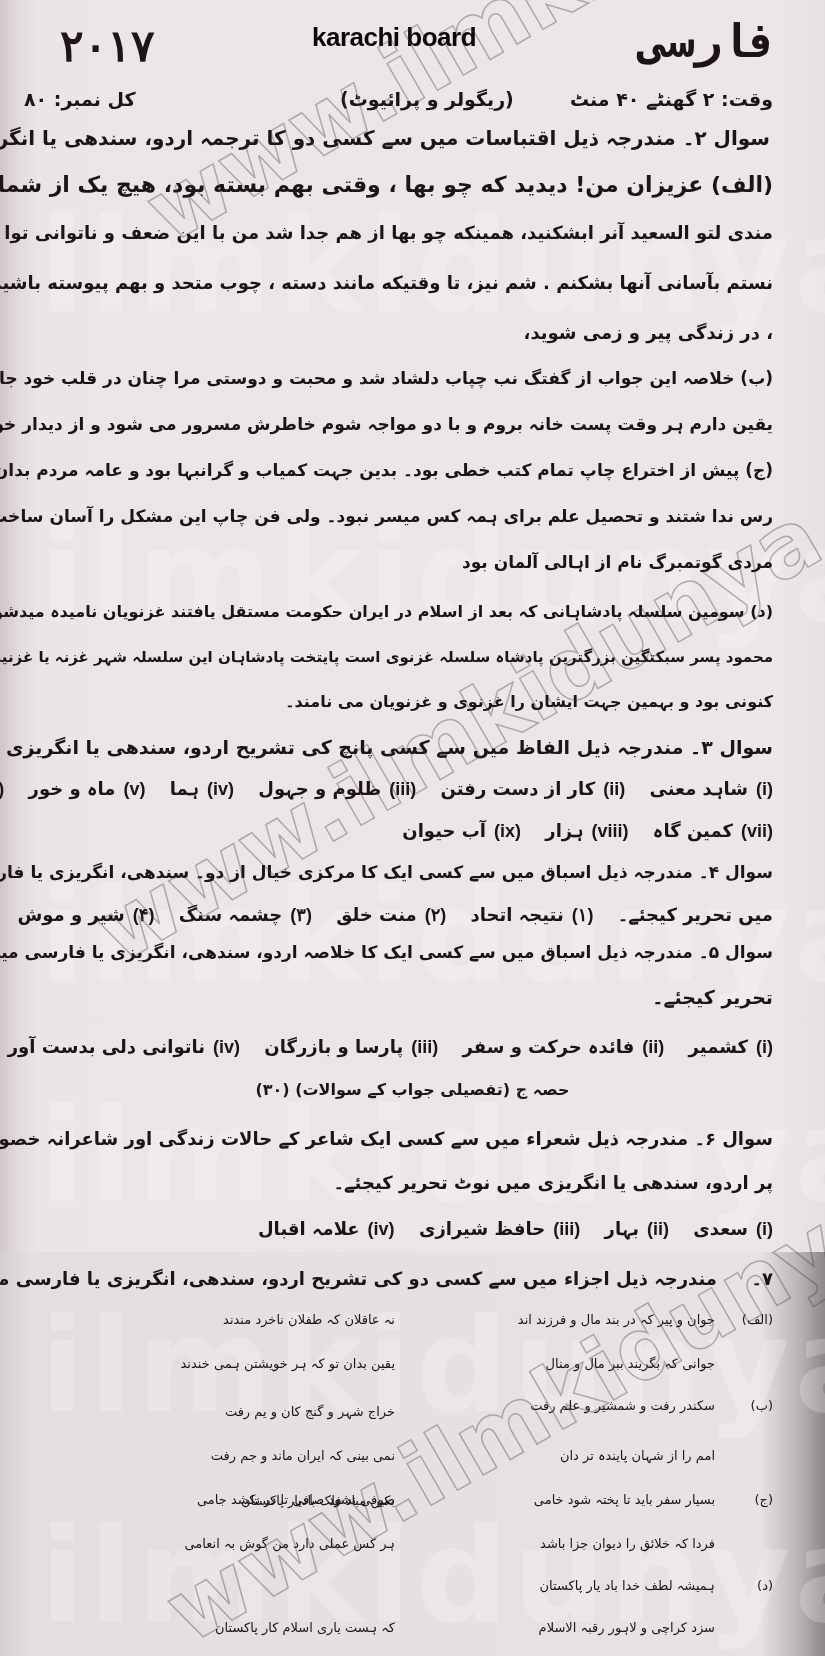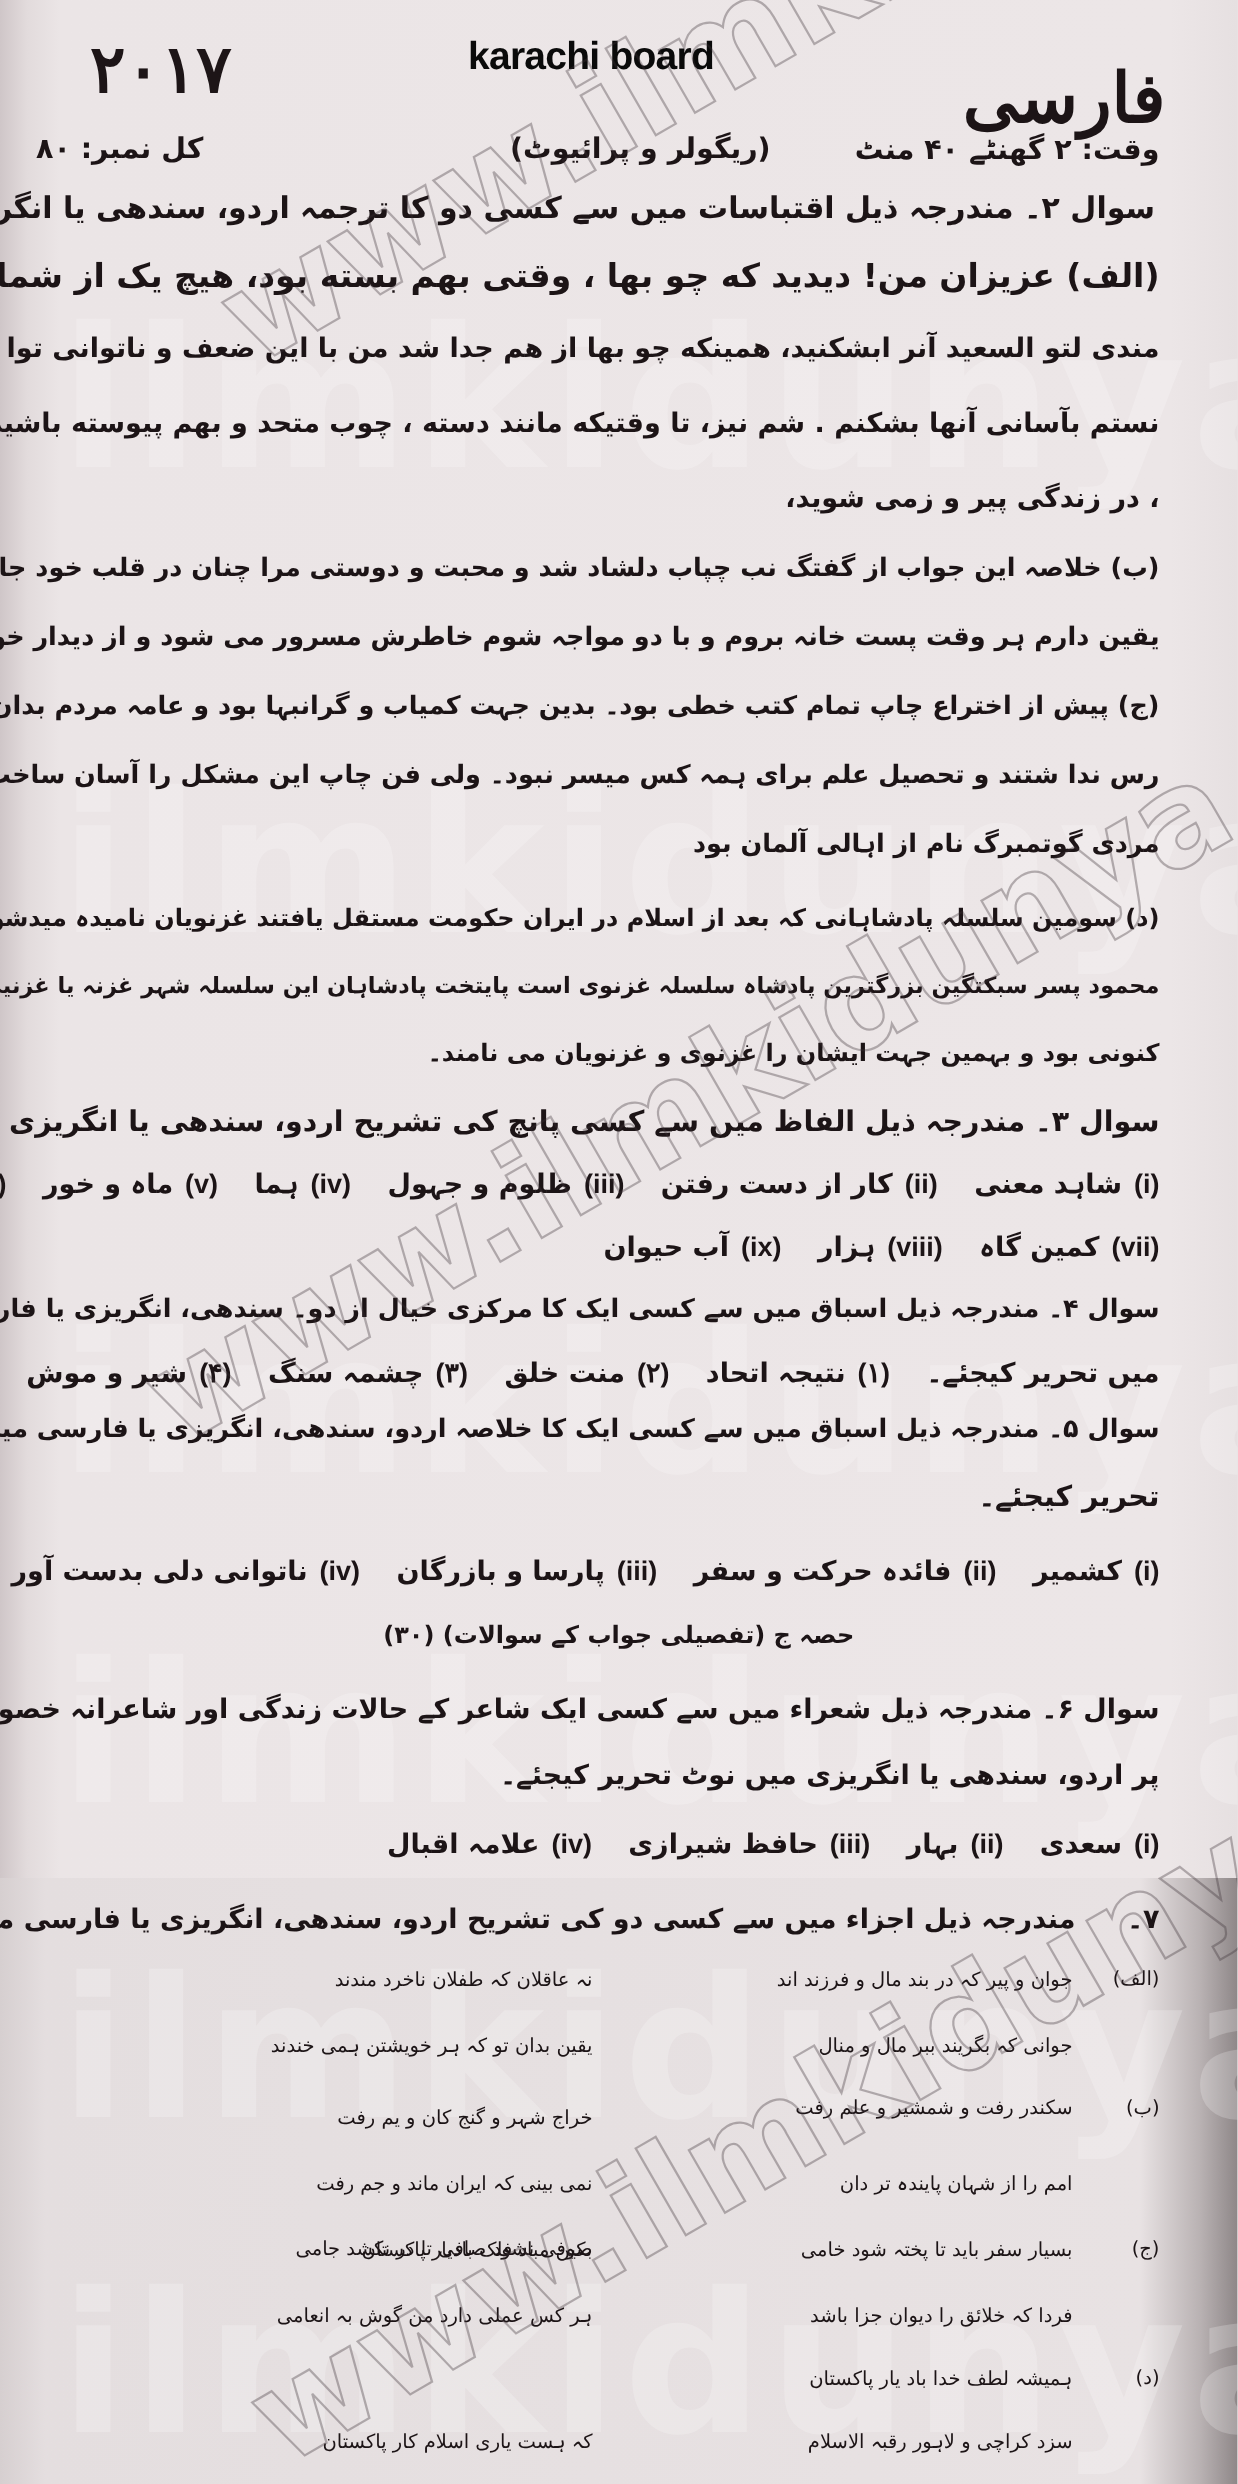--- a/index.html
+++ b/index.html
@@ -24,21 +24,21 @@
     pointer-events: none; white-space: nowrap;
   }
   .wm-diag { font-size: 88px; transform: rotate(-30deg); transform-origin: left bottom; }
   .wm-flat { font-size: 130px; color: rgba(255,255,255,0.22); -webkit-text-stroke: 0; letter-spacing: 4px; }
   .line {
     position: absolute; font-family: "DejaVu Sans", sans-serif; font-weight: bold;
     font-size: 19px; white-space: nowrap; direction: rtl; text-align: right;
   }
   .year { position: absolute; left: 60px; top: 20px; font-size: 44px; font-weight: bold; font-family: "DejaVu Serif", serif; color: #1d1517; }
   .board { position: absolute; left: 312px; top: 22px; font-size: 26px; font-weight: bold; font-family: "Liberation Sans", sans-serif; color: #0a0a0a; letter-spacing: -0.5px; }
-  .subject { position: absolute; right: 48px; top: 14px; font-size: 46px; font-weight: bold; font-family: Liberation Serif, serif; direction: rtl; margin-top: 24px; }
+  .subject { position: absolute; right: 48px; top: 14px; font-size: 46px; font-weight: bold; font-family: Liberation Mono, monospace; direction: rtl; }
   .meta { position: absolute; top: 88px; font-size: 19px; font-weight: bold; direction: rtl; }
   .list-row { position: absolute; font-size: 18px; font-weight: bold; direction: rtl; white-space: nowrap; }
   .list-row span.item { margin-left: 18px; }
   .list-row span.num { font-family: "Liberation Sans", sans-serif; font-weight: bold; margin-left: 8px; direction: ltr; unicode-bidi: isolate; }
   .section-head { position: absolute; left: 0; width: 825px; top: 1025px; text-align: center; font-size: 16px; font-weight: bold; direction: rtl; }
   .verse { position: absolute; font-size: 13px; font-weight: normal; direction: rtl; white-space: nowrap; }
 </style>
 </head>
 <body>
 

